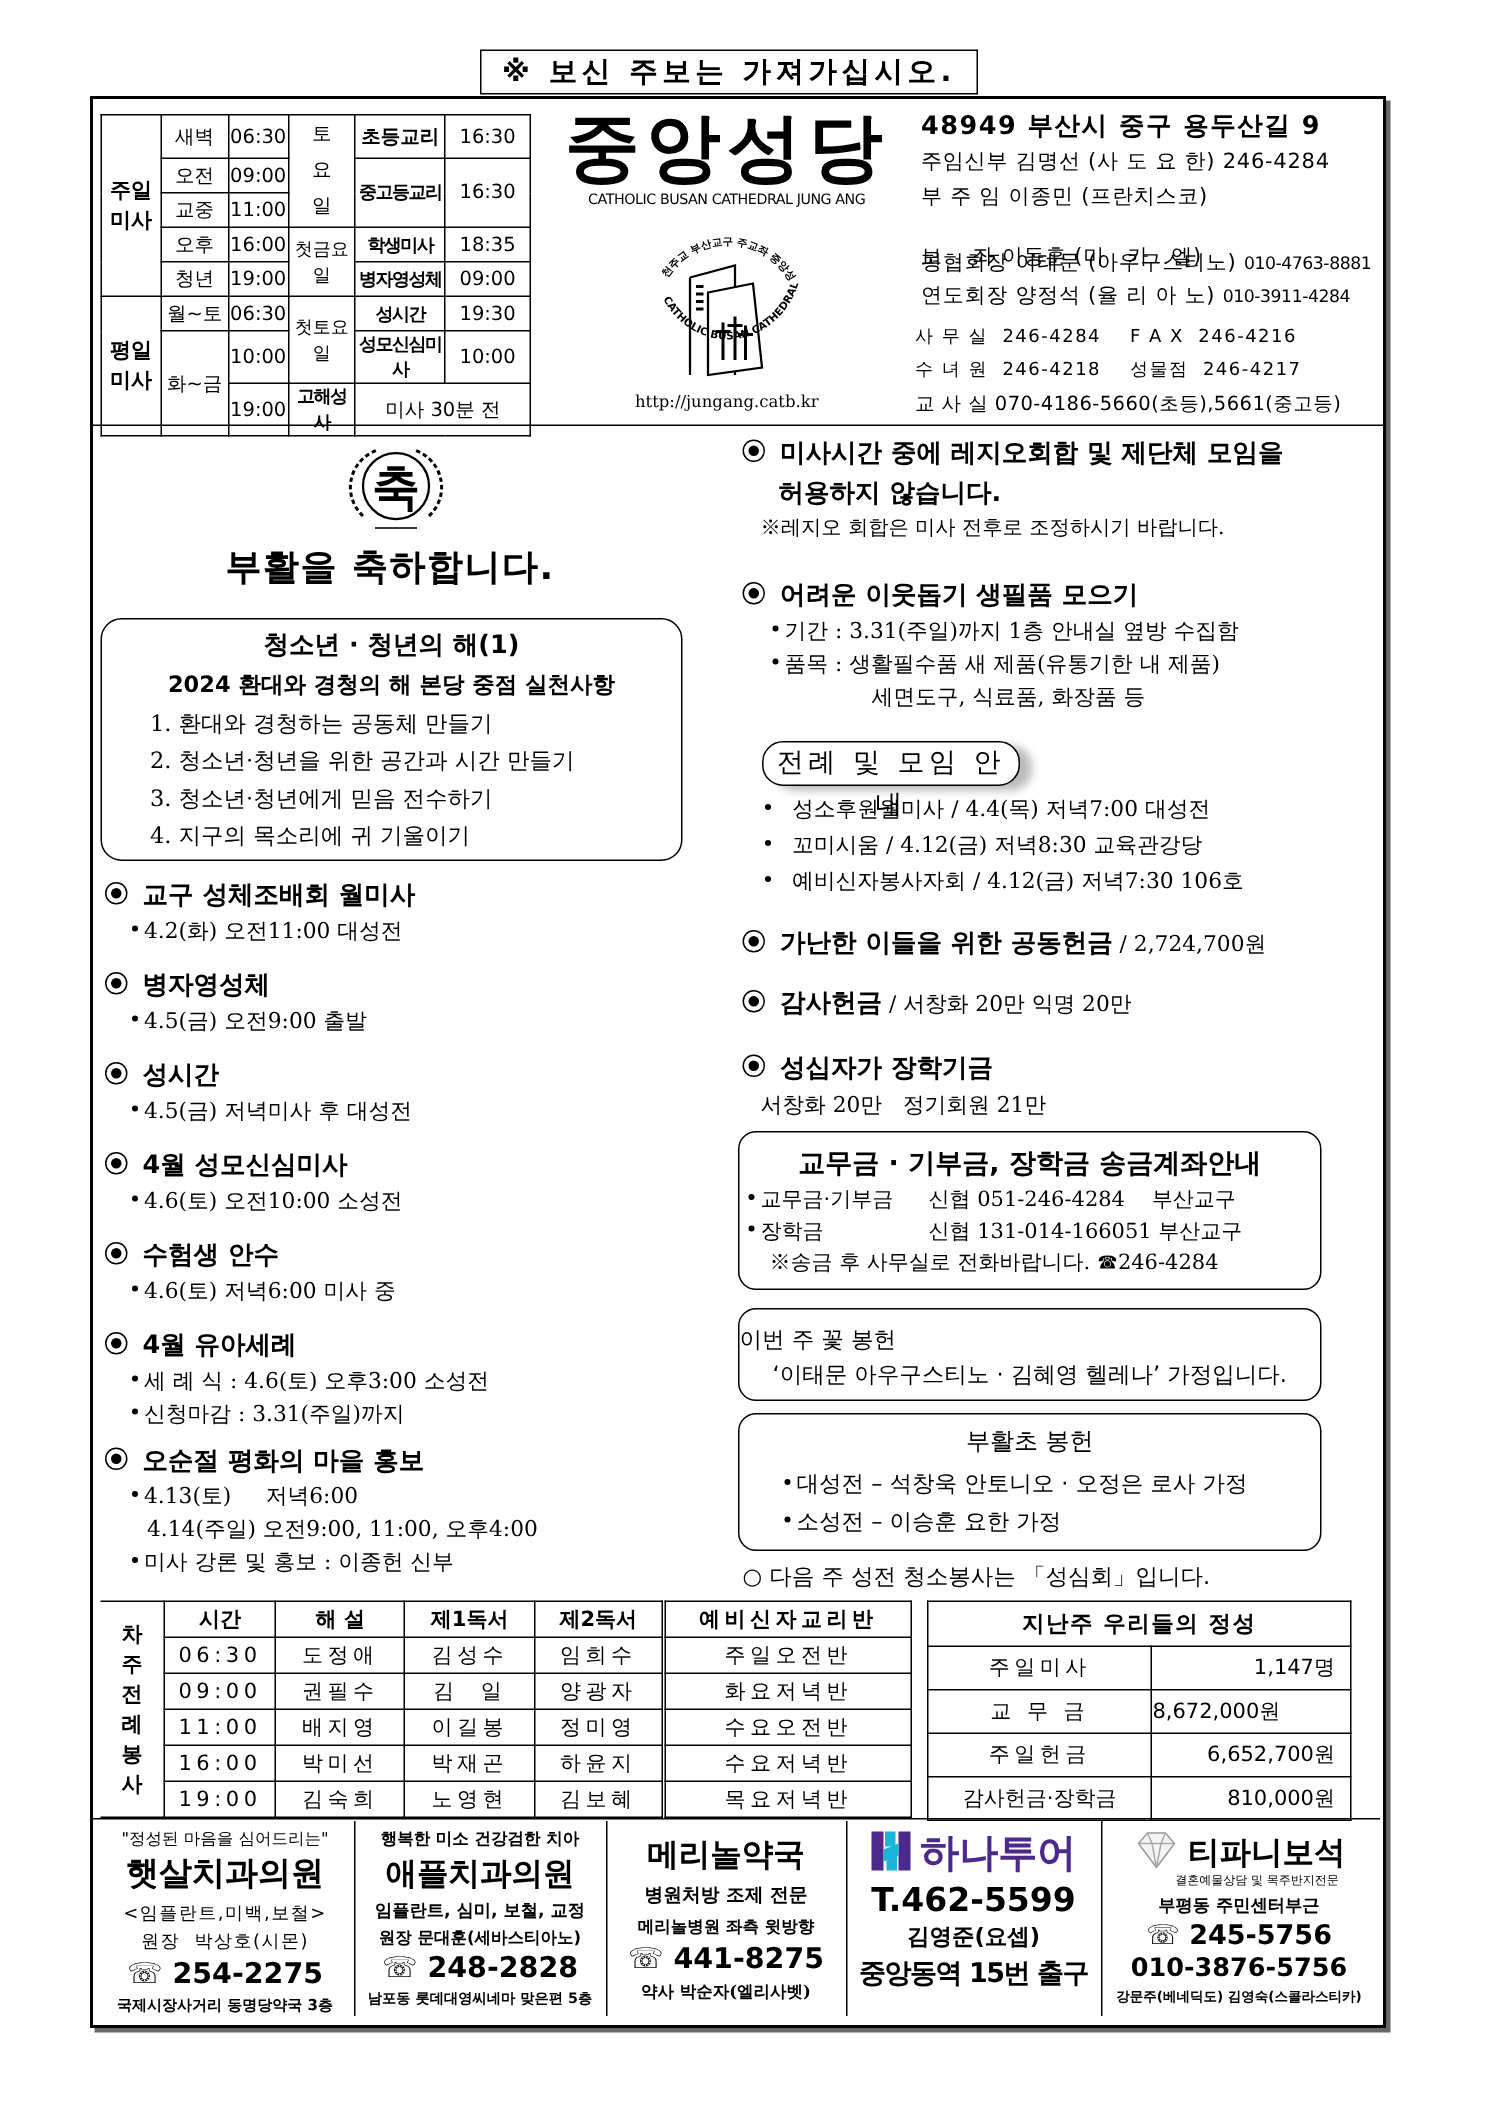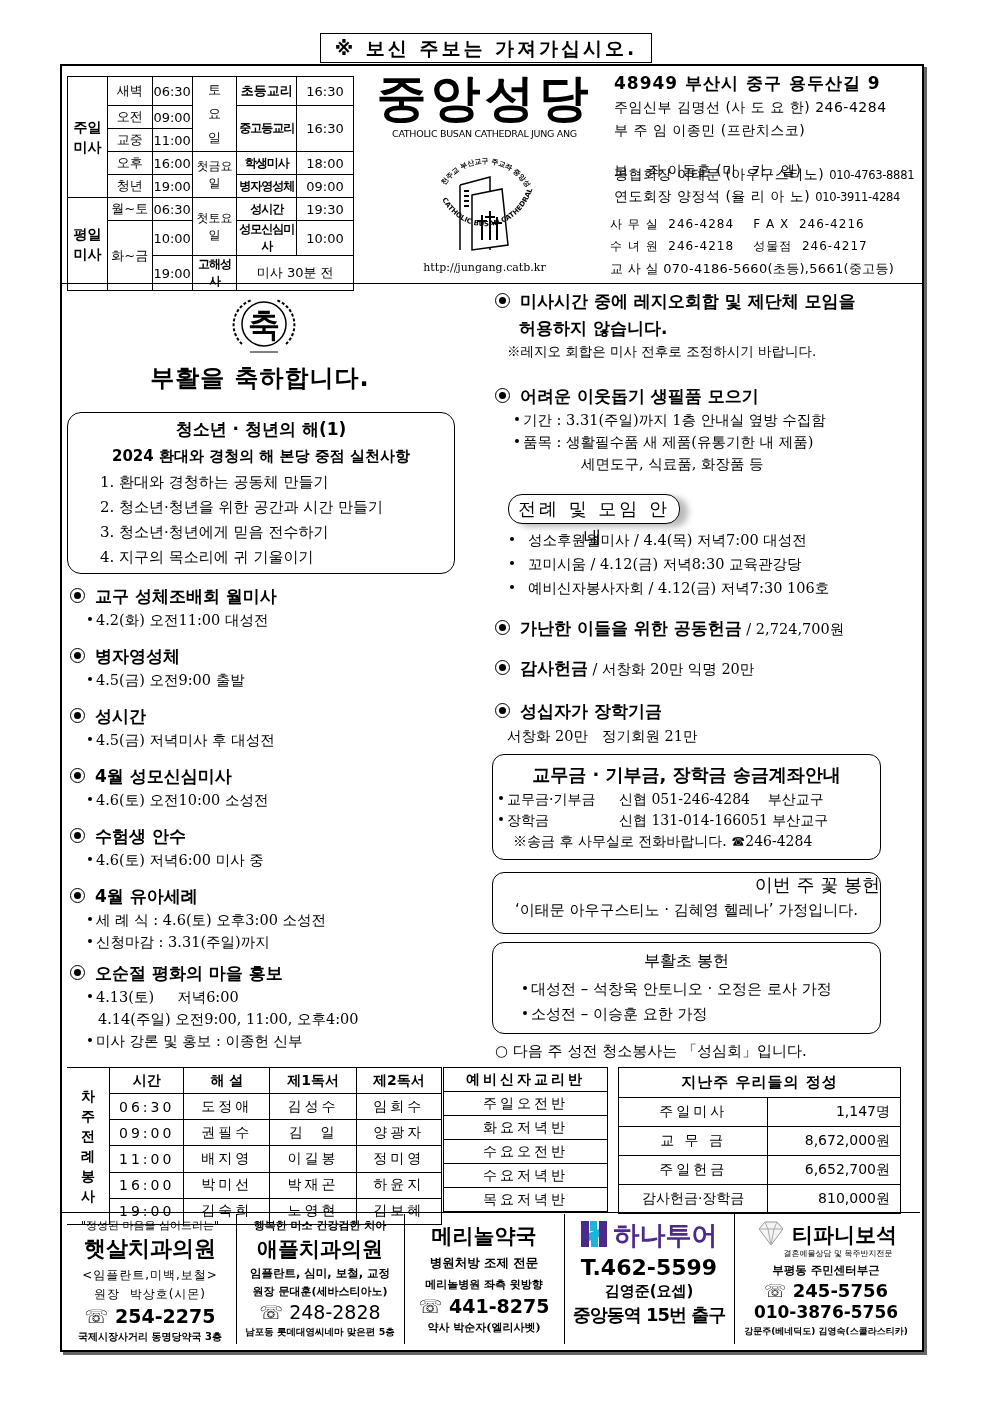--- a/index.html
+++ b/index.html
@@ -96,21 +96,21 @@
   </tr>
   <tr>
     <td>교중</td>
     <td>11:00</td>
   </tr>
   <tr>
     <td>오후</td>
     <td>16:00</td>
     <td rowspan="2" style="font-size:12px">첫금요일</td>
     <td rowspan="1" style="font-size:12px;letter-spacing:-1px" class="b">학생미사</td>
-    <td>18:00</td>
+    <td>18:35</td>
   </tr>
   <tr>
     <td>청년</td>
     <td>19:00</td>
     <td style="font-size:12px;letter-spacing:-1px" class="b">병자영성체</td>
     <td>09:00</td>
   </tr>
   <tr>
     <td class="lbl" rowspan="3"><span style="white-space:pre-line">평일
 미사</span></td>
@@ -236,21 +236,21 @@
 </div>
 
 <div class="abs rbox" style="left:492px; top:754px; width:387px; height:104px;">
   <div style="text-align:center;font-weight:bold;font-size:18px;margin-top:8px">교무금 · 기부금, 장학금 송금계좌안내</div>
   <div class="sec-li" style="margin:4px 0 0 6px;white-space:pre;font-size:14px"><span class="dot"></span><span style="display:inline-block;width:112px">교무금·기부금</span><span>신협 051-246-4284    부산교구</span></div>
   <div class="sec-li" style="margin:3px 0 0 6px;white-space:pre;font-size:14px"><span class="dot"></span><span style="display:inline-block;width:112px">장학금</span><span>신협 131-014-166051 부산교구</span></div>
   <div class="sec-li" style="margin:3px 0 0 20px;font-size:14px">※송금 후 사무실로 전화바랍니다. ☎246-4284</div>
 </div>
 
 <div class="abs rbox" style="left:492px; top:872px; width:387px; height:60px;">
-  <div style="text-align:right;font-size:18px;margin-top:0">이번 주 꽃 봉헌</div>
+  <div style="text-align:left;font-size:15px;margin-top:11px">이번 주 꽃 봉헌</div>
   <div style="text-align:center;font-size:15px;margin-top:4px;white-space:nowrap">‘이태문 아우구스티노 · 김혜영 헬레나’ 가정입니다.</div>
 </div>
 
 <div class="abs rbox" style="left:492px; top:942px; width:387px; height:90px;">
   <div style="text-align:center;font-size:16px;margin-top:8px">부활초 봉헌</div>
   <div style="font-size:15px;margin:8px 0 0 30px;white-space:nowrap"><span class="dot"></span><span>대성전 – 석창욱 안토니오 · 오정은 로사 가정</span></div>
   <div style="font-size:15px;margin:6px 0 0 30px;white-space:nowrap"><span class="dot"></span><span>소성전 – 이승훈 요한 가정</span></div>
 </div>
 
 <div class="abs" style="left:495px; top:1042px; font-size:15px; white-space:nowrap;">○ 다음 주 성전 청소봉사는 「성심회」입니다.</div>
@@ -259,21 +259,21 @@
   <colgroup>
       <col style="width:42px">
       <col style="width:73px">
       <col style="width:85px">
       <col style="width:85px">
       <col style="width:84px">
     </colgroup>
   <tbody>
       <tr style="height:24px">
     <td rowspan="6" style="font-weight:bold;font-size:14px;line-height:20px;border-left:none">
-          <div style="width:16px;margin:18px auto;word-break:break-all">차주전례봉사</div>
+          <div style="width:16px;margin:8px auto;word-break:break-all">차주전례봉사</div>
         </td>
     <th>시간</th>
     <th>해 설</th>
     <th>제1독서</th>
     <th>제2독서</th>
   </tr>
   <tr style="height:24px">
         <td class="ls">06:30</td>
         <td class="ls">도정애</td>
         <td class="ls">김성수</td>
@@ -337,21 +337,21 @@
   <tbody>
       <tr style="height:30px">
         <th colspan="2" style="font-size:15px;letter-spacing:1px">지난주 우리들의 정성</th>
       </tr>
   <tr style="height:29px">
         <td class="ls">주일미사</td>
         <td style="text-align:right;padding-right:10px">1,147명</td>
       </tr>
   <tr style="height:29px">
         <td class="ls">교 무 금</td>
-        <td style="text-align:right;padding-right:10px">8,672,000원</td>
+        <td style="text-align:left;padding-right:10px">8,672,000원</td>
       </tr>
   <tr style="height:29px">
         <td class="ls">주일헌금</td>
         <td style="text-align:right;padding-right:10px">6,652,700원</td>
       </tr>
   <tr style="height:29px">
         <td>감사헌금·장학금</td>
         <td style="text-align:right;padding-right:10px">810,000원</td>
       </tr>
 </tbody>
@@ -365,21 +365,21 @@
   <div style="font-size:12px;margin-top:3px;letter-spacing:1px">&lt;임플란트,미백,보철&gt;</div>
   <div style="font-size:12px;margin-top:2px;letter-spacing:1px;white-space:pre">원장  박상호(시몬)</div>
   <div style="font-size:19px;font-weight:bold;margin-top:2px">☏ 254-2275</div>
   <div style="font-size:10px;margin-top:3px;font-weight:bold">국제시장사거리 동명당약국 3층</div>
 </div>
 <div class="ad" style="left:236px; width:168px;">
   <div style="font-size:11px;margin-top:4px;font-weight:bold">행복한 미소 건강검한 치아</div>
   <div style="font-size:21px;font-weight:bold;margin-top:2px">애플치과의원</div>
   <div style="font-size:11.5px;margin-top:3px;font-weight:bold">임플란트, 심미, 보철, 교정</div>
   <div style="font-size:11px;margin-top:3px;font-weight:bold">원장 문대훈(세바스티아노)</div>
-  <div style="font-size:19px;font-weight:normal;margin-top:2px">☏ 248-2828</div>
+  <div style="font-size:19px;font-weight:bold;margin-top:2px">☏ 248-2828</div>
   <div style="font-size:9.5px;margin-top:3px;font-weight:bold">남포동 롯데대영씨네마 맞은편 5층</div>
 </div>
 <div class="ad" style="left:404px; width:160px;">
   <div style="font-size:21px;font-weight:bold;margin-top:8px">메리놀약국</div>
   <div class="serif" style="font-size:12.5px;margin-top:5px;font-weight:bold">병원처방 조제 전문</div>
   <div class="serif" style="font-size:11px;margin-top:5px;font-weight:bold">메리놀병원 좌측 윗방향</div>
   <div style="font-size:19px;font-weight:bold;margin-top:3px">☏ 441-8275</div>
   <div class="serif" style="font-size:11px;margin-top:3px;font-weight:bold">약사 박순자(엘리사벳)</div>
 </div>
 <div class="ad" style="left:564px; width:170px;">

